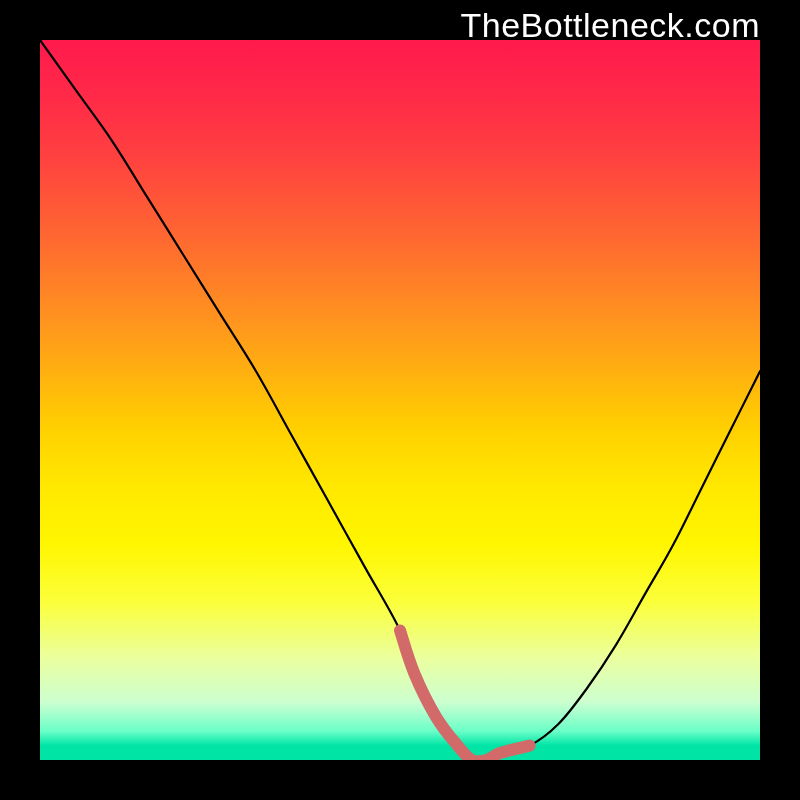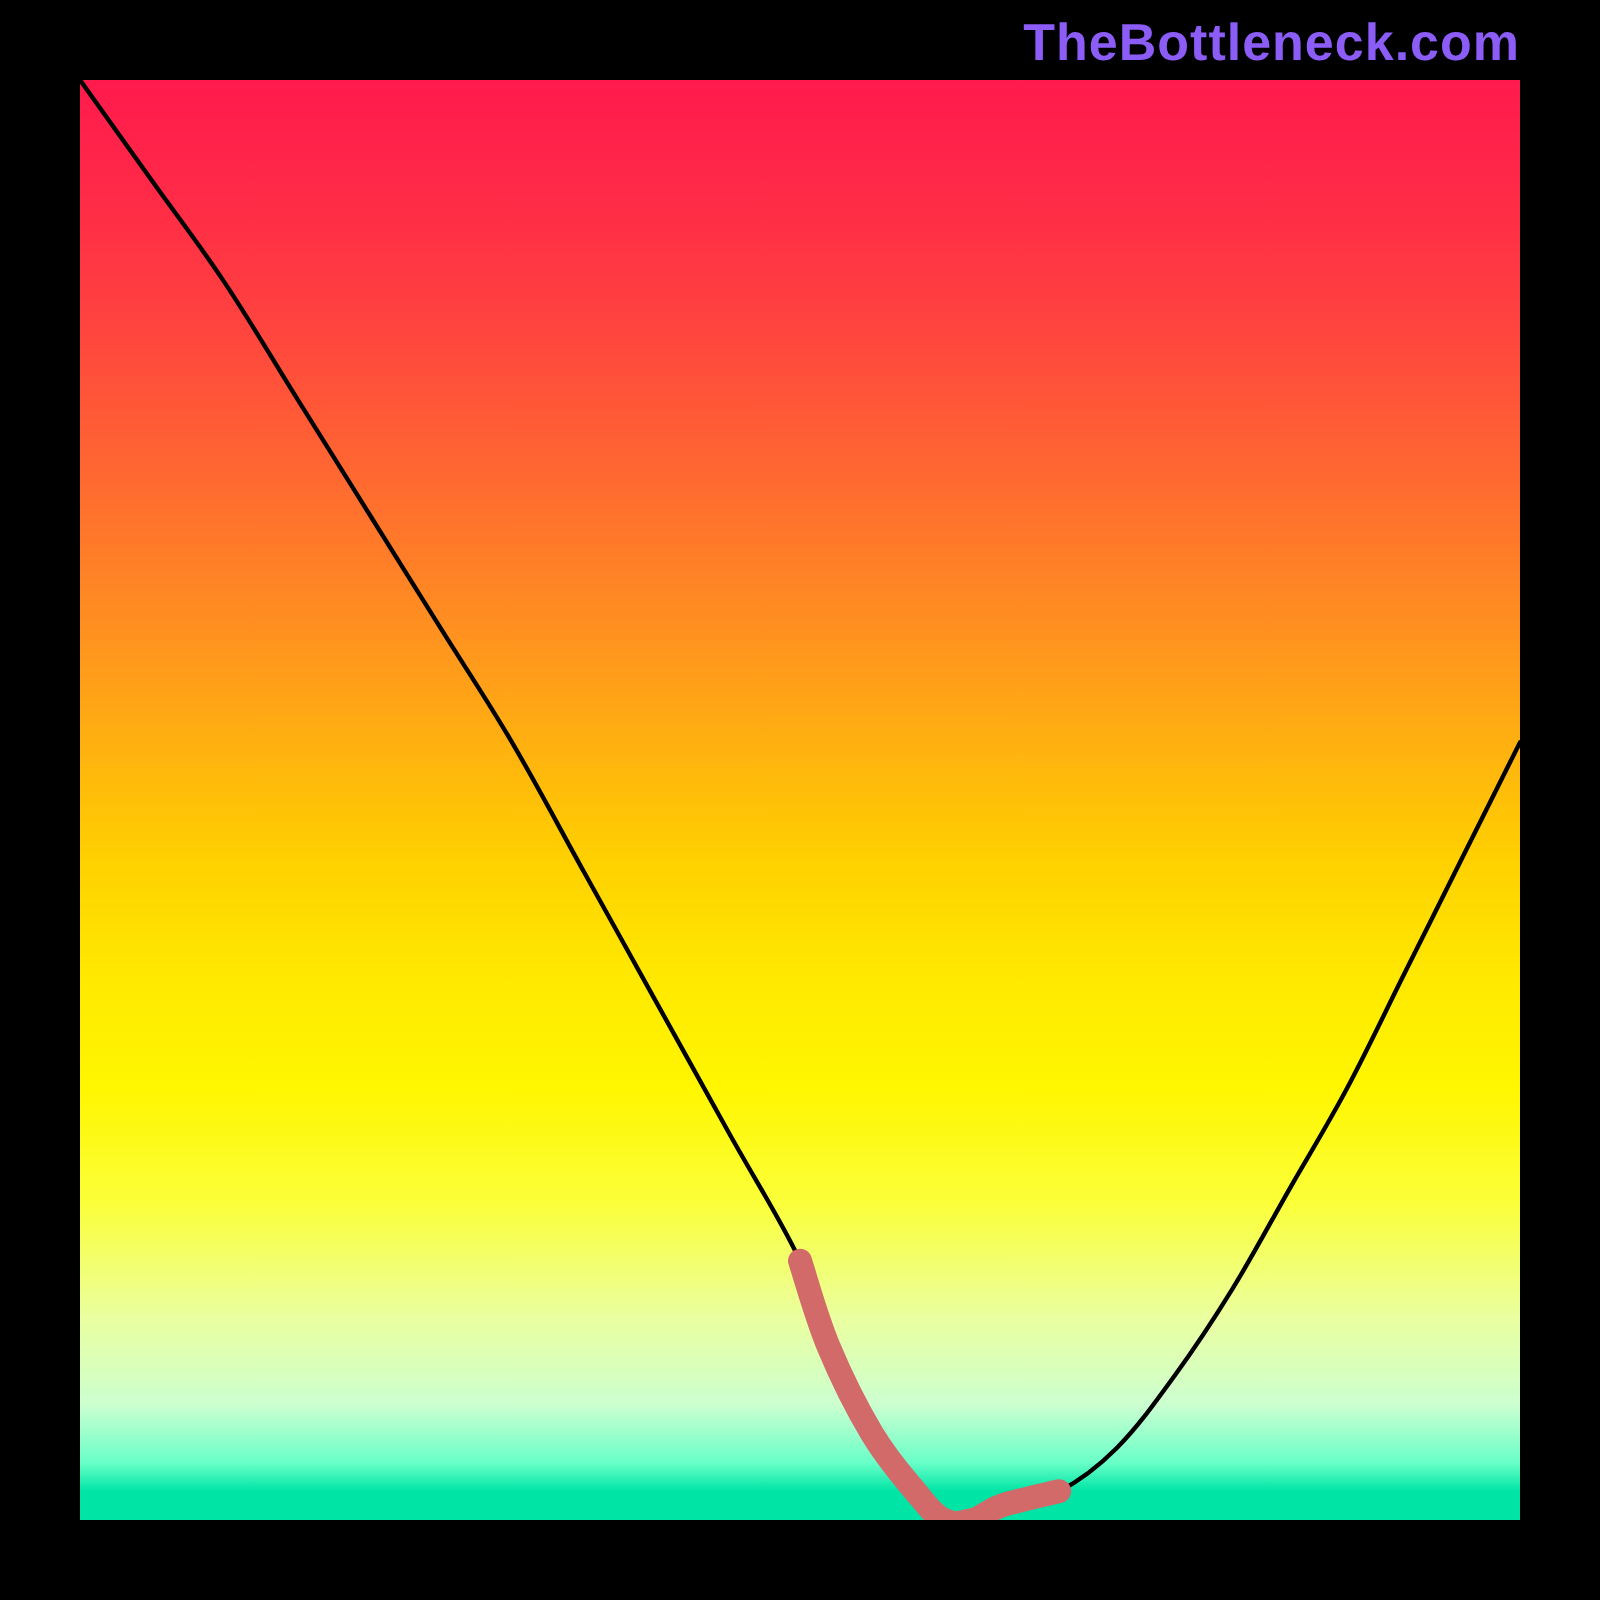--- a/index.html
+++ b/index.html
@@ -47,23 +47,23 @@
     );
   }
   .curve-svg {
     position: absolute;
     inset: 0;
   }
   .watermark {
     position: absolute;
     top: 6px;
     right: 40px;
-    color: #8b5cf6;
-    font-size: 26px;
-    font-weight: 700;
+    color: #ffffff;
+    font-size: 34px;
+    font-weight: 400;
     letter-spacing: 0.5px;
   }
 </style>
 </head>
 <body>
 
 <div class="chart-wrap">
 
   <div class="watermark">TheBottleneck.com</div>
 

